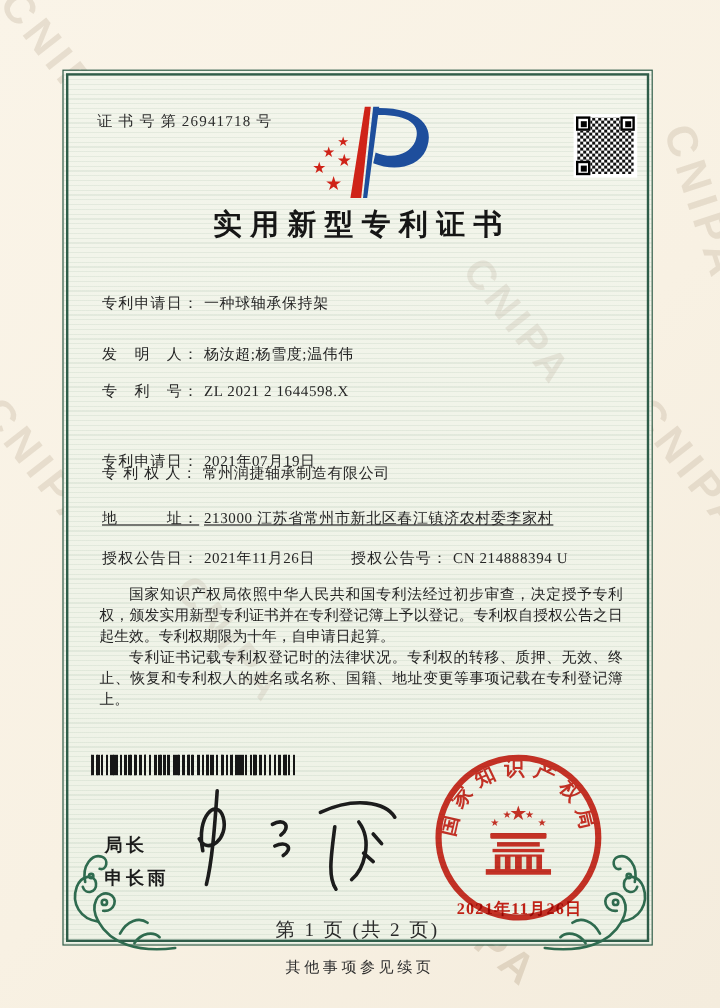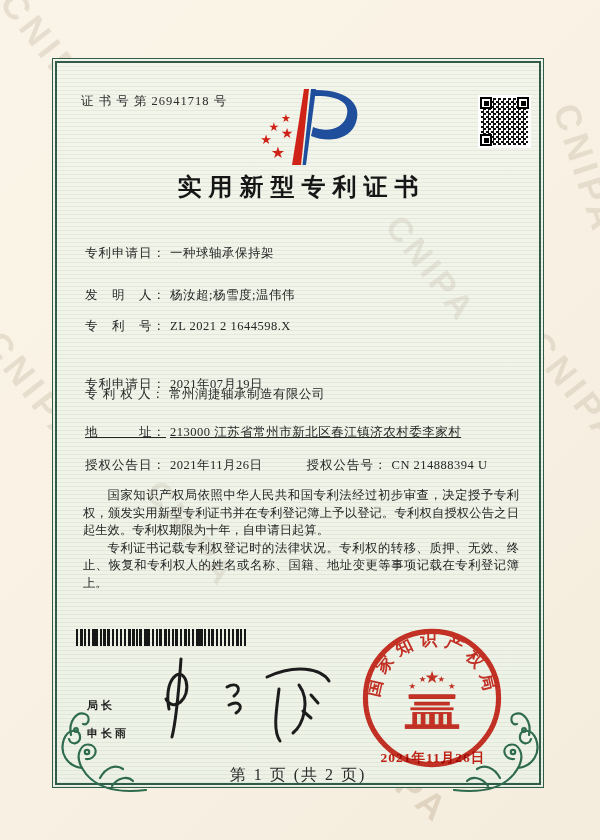--- a/index.html
+++ b/index.html
@@ -61,37 +61,37 @@
     position:absolute;left:0;right:0;top:112px;text-align:center;
     font-size:24px;font-weight:bold;color:#161616;letter-spacing:7px;text-indent:7px;z-index:3;
   }
   .field{
     position:absolute;left:32px;font-size:12.5px;color:#262626;z-index:3;white-space:nowrap;
   }
   .field .lab{letter-spacing:1px;}
   .field .val{margin-left:4px;letter-spacing:0.5px;}
   .f1{top:186px;} .f2{top:228px;text-align:right;} .f3{top:259px;text-align:right;} .f4{top:293px;margin-top:24px;}
   .f5{top:327px;} .f6{top:365px;text-decoration:underline;} .f7{top:398px;}
-  .f7 .second{margin-left:44px;}
+  .f7 .second{margin-left:30px;}
   .paras{
     position:absolute;left:30px;top:428px;width:436px;z-index:3;
     font-size:12.3px;line-height:17.6px;color:#242424;text-align:justify;
   }
   .paras p{margin:0;text-indent:2em;}
   .barcode{
     position:absolute;left:23px;top:570px;width:170px;height:17px;z-index:3;
     background-image:
       repeating-linear-gradient(90deg,#161616 0 2px,rgba(0,0,0,0) 2px 4px),
       repeating-linear-gradient(90deg,#161616 0 1px,rgba(0,0,0,0) 1px 9px),
       repeating-linear-gradient(90deg,rgba(0,0,0,0) 0 5px,#161616 5px 7px,rgba(0,0,0,0) 7px 13px);
   }
   .officer{
     position:absolute;left:34px;top:632px;z-index:3;
     font-family:"Liberation Sans","DejaVu Sans",sans-serif;font-weight:bold;
-    font-size:11px;color:#1d1d1d;letter-spacing:3px;line-height:28px;
+    font-size:15px;color:#1d1d1d;letter-spacing:3px;line-height:28px;
   }
   .sig{position:absolute;left:88px;top:590px;width:210px;height:100px;z-index:3;}
   .seal{position:absolute;left:304px;top:564px;width:150px;height:150px;z-index:4;mix-blend-mode:multiply;opacity:0.93;}
   .seal-date{
     position:absolute;left:300px;top:690px;width:160px;text-align:center;z-index:5;
     color:#cf2318;font-size:13.5px;font-weight:bold;letter-spacing:1px;mix-blend-mode:multiply;
   }
   .footer-page{
     position:absolute;left:0;right:0;top:706px;text-align:center;z-index:3;
     font-size:16px;color:#2b2b2b;letter-spacing:2px;
@@ -235,13 +235,14 @@
       <path d="M108,84 C76,88 54,80 44,62 C36,48 44,36 53,39 C61,42 58,54 48,53"></path>
       <path d="M44,62 C29,60 21,47 26,33 C30,23 41,22 42,30 C43,38 33,40 31,33"></path>
       <path d="M33,29 C30,15 39,5 47,8 C53,10 51,20 45,18"></path>
       <path d="M62,72 C68,61 78,58 85,63"></path>
       <path d="M74,80 C80,71 90,70 95,75"></path>
       <circle cx="49" cy="46" r="2.2"></circle>
       <circle cx="38" cy="24" r="1.8"></circle>
     </g>
   </svg>
 
+  <div class="note">其他事项参见续页</div>
 </div>
 
 </body></html>

